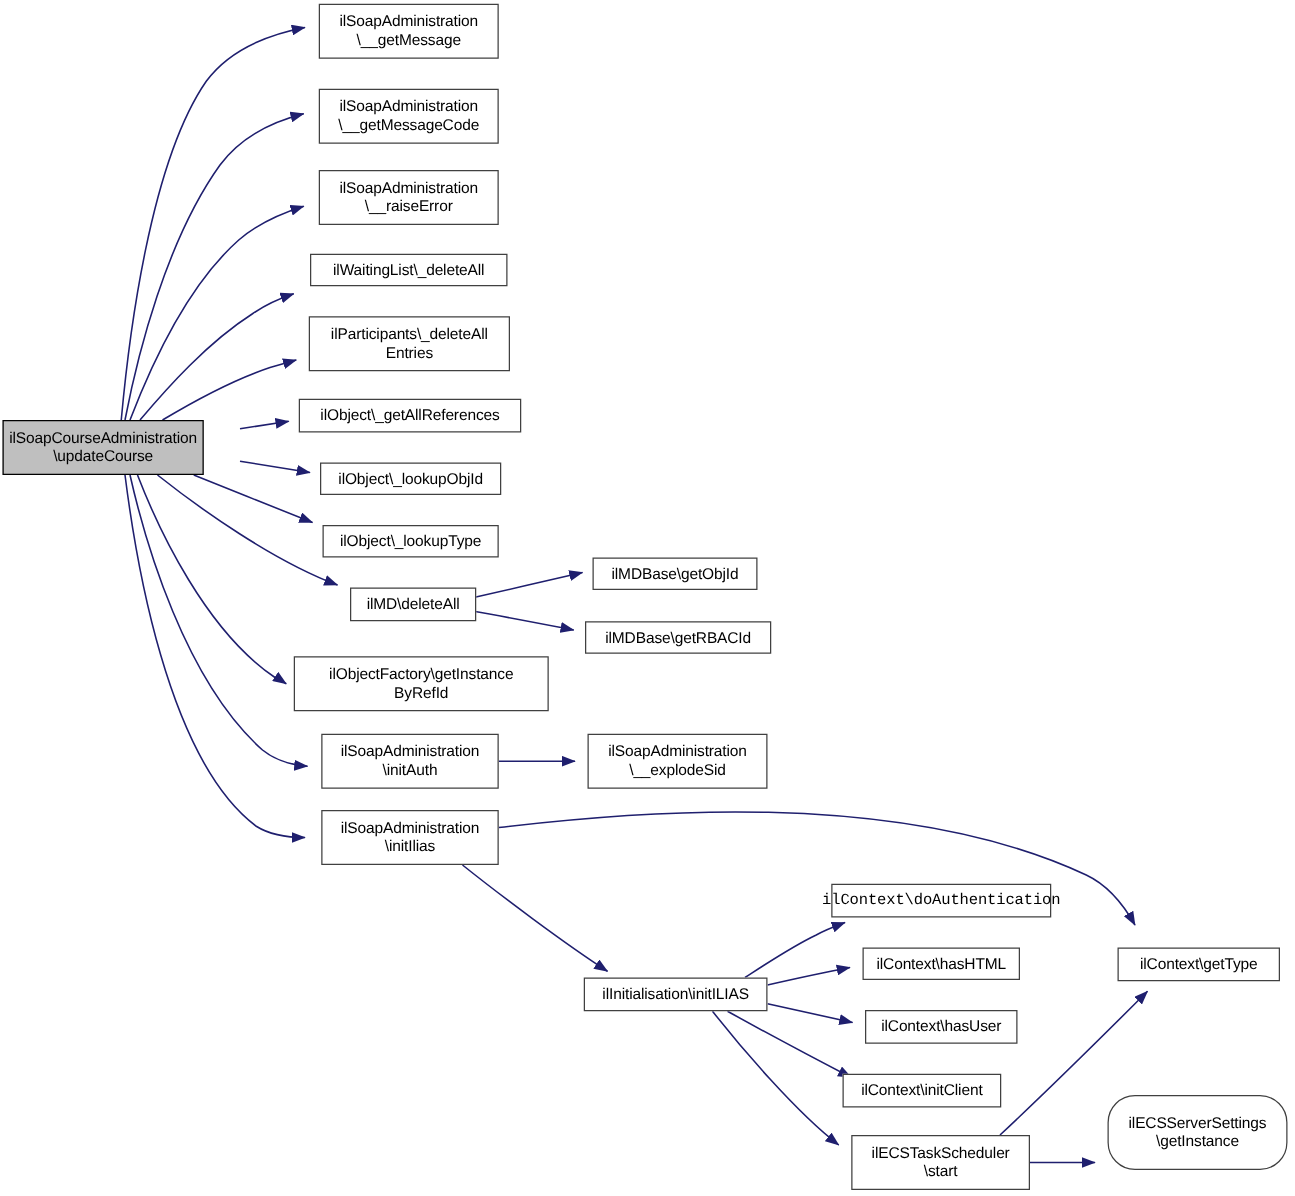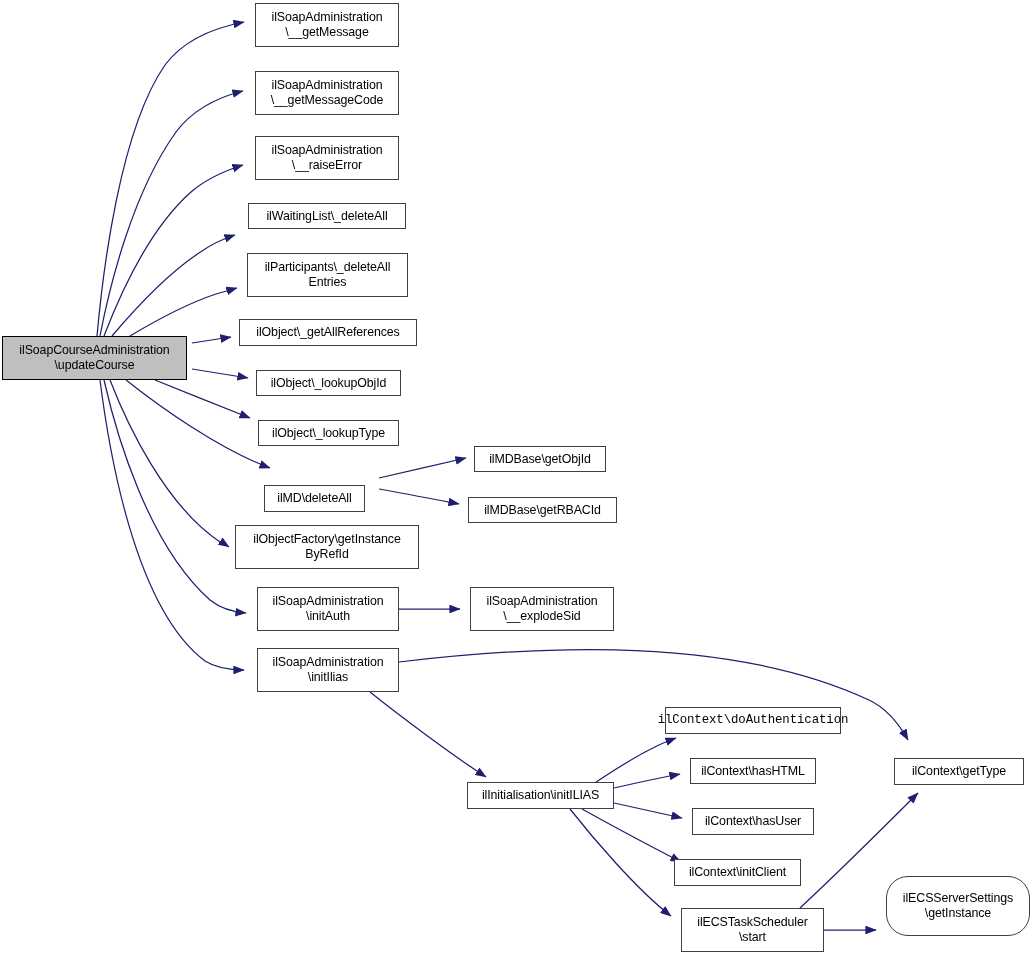--- a/index.html
+++ b/index.html
@@ -77,36 +77,36 @@
         <path d="M 614,788 C 636,783 659,778 680,774" fill="none" stroke="#1f1f6e" stroke-width="1.25" marker-end="url(#arrowhead)"></path>
         <path d="M 614,803 C 637,808 660,813 682,818" fill="none" stroke="#1f1f6e" stroke-width="1.25" marker-end="url(#arrowhead)"></path>
         <path d="M 582,809 C 609,824 652,847 681,862" fill="none" stroke="#1f1f6e" stroke-width="1.25" marker-end="url(#arrowhead)"></path>
         <path d="M 570,809 C 592,837 637,890 671,916" fill="none" stroke="#1f1f6e" stroke-width="1.25" marker-end="url(#arrowhead)"></path>
         <path d="M 824,930 C 841,930 859,930 876,930" fill="none" stroke="#1f1f6e" stroke-width="1.25" marker-end="url(#arrowhead)"></path>
         <path d="M 800,908 C 830,880 880,831 918,793" fill="none" stroke="#1f1f6e" stroke-width="1.25" marker-end="url(#arrowhead)"></path>
       </g>
   </svg>
 
   <div id="nodes-group">
-      <div class="gnode root" style="left: 2px; top: 336px; width: 185px; height: 44px;">ilSoapCourseAdministration
+      <div class="gnode root" style="left: 2px; top: 336px; width: 161px; height: 44px;">ilSoapCourseAdministration
 \updateCourse</div>
       <div class="gnode" style="left: 255px; top: 3px; width: 144px; height: 44px;">ilSoapAdministration
 \__getMessage</div>
       <div class="gnode" style="left: 255px; top: 71px; width: 144px; height: 44px;">ilSoapAdministration
 \__getMessageCode</div>
       <div class="gnode" style="left: 255px; top: 136px; width: 144px; height: 44px;">ilSoapAdministration
 \__raiseError</div>
       <div class="gnode" style="left: 248px; top: 203px; width: 158px; height: 26px;">ilWaitingList\_deleteAll</div>
       <div class="gnode" style="left: 247px; top: 253px; width: 161px; height: 44px;">ilParticipants\_deleteAll
 Entries</div>
       <div class="gnode" style="left: 239px; top: 319px; width: 178px; height: 27px;">ilObject\_getAllReferences</div>
       <div class="gnode" style="left: 256px; top: 370px; width: 145px; height: 26px;">ilObject\_lookupObjId</div>
       <div class="gnode" style="left: 258px; top: 420px; width: 141px; height: 26px;">ilObject\_lookupType</div>
-      <div class="gnode" style="left: 264px; top: 470px; width: 101px; height: 27px; margin-top: 15px;">ilMD\deleteAll</div>
-      <div class="gnode" style="left: 235px; top: 525px; width: 184px; height: 44px;">ilObjectFactory\getInstance
+      <div class="gnode" style="left: 280px; top: 470px; width: 101px; height: 27px;">ilMD\deleteAll</div>
+      <div class="gnode" style="left: 235px; top: 525px; width: 204px; height: 44px;">ilObjectFactory\getInstance
 ByRefId</div>
       <div class="gnode" style="left: 257px; top: 587px; width: 142px; height: 44px;">ilSoapAdministration
 \initAuth</div>
       <div class="gnode" style="left: 257px; top: 648px; width: 142px; height: 44px;">ilSoapAdministration
 \initIlias</div>
       <div class="gnode" style="left: 474px; top: 446px; width: 132px; height: 26px;">ilMDBase\getObjId</div>
       <div class="gnode" style="left: 468px; top: 497px; width: 149px; height: 26px;">ilMDBase\getRBACId</div>
       <div class="gnode" style="left: 470px; top: 587px; width: 144px; height: 44px;">ilSoapAdministration
 \__explodeSid</div>
       <div class="gnode" style="left: 467px; top: 782px; width: 147px; height: 27px;">ilInitialisation\initILIAS</div>

